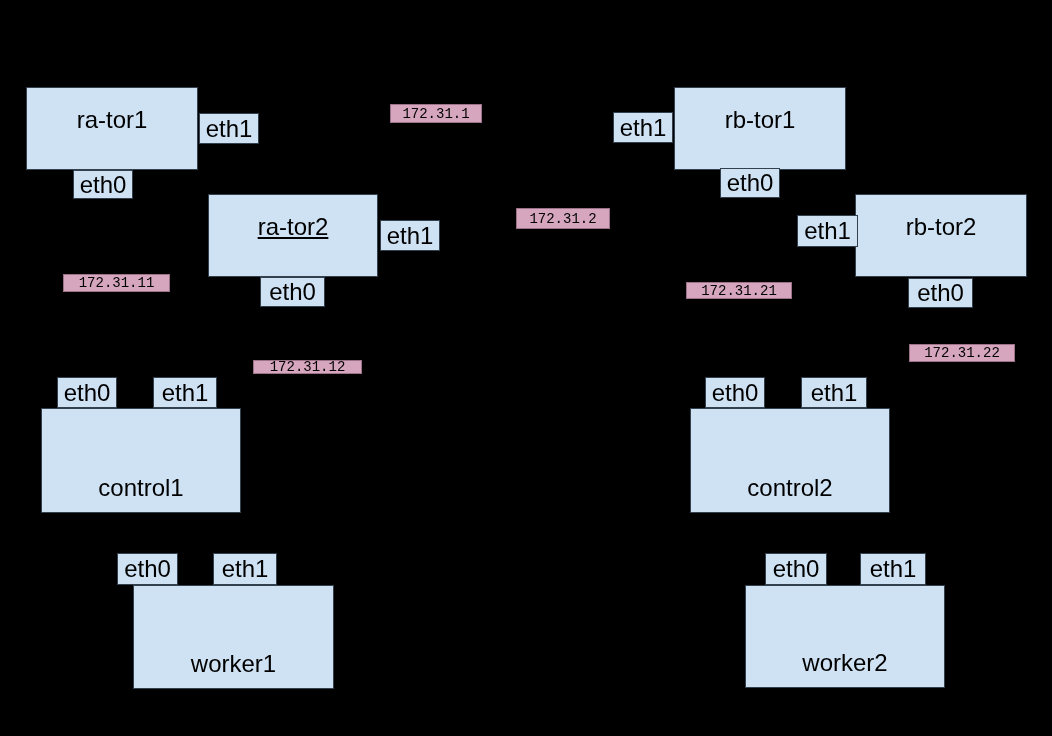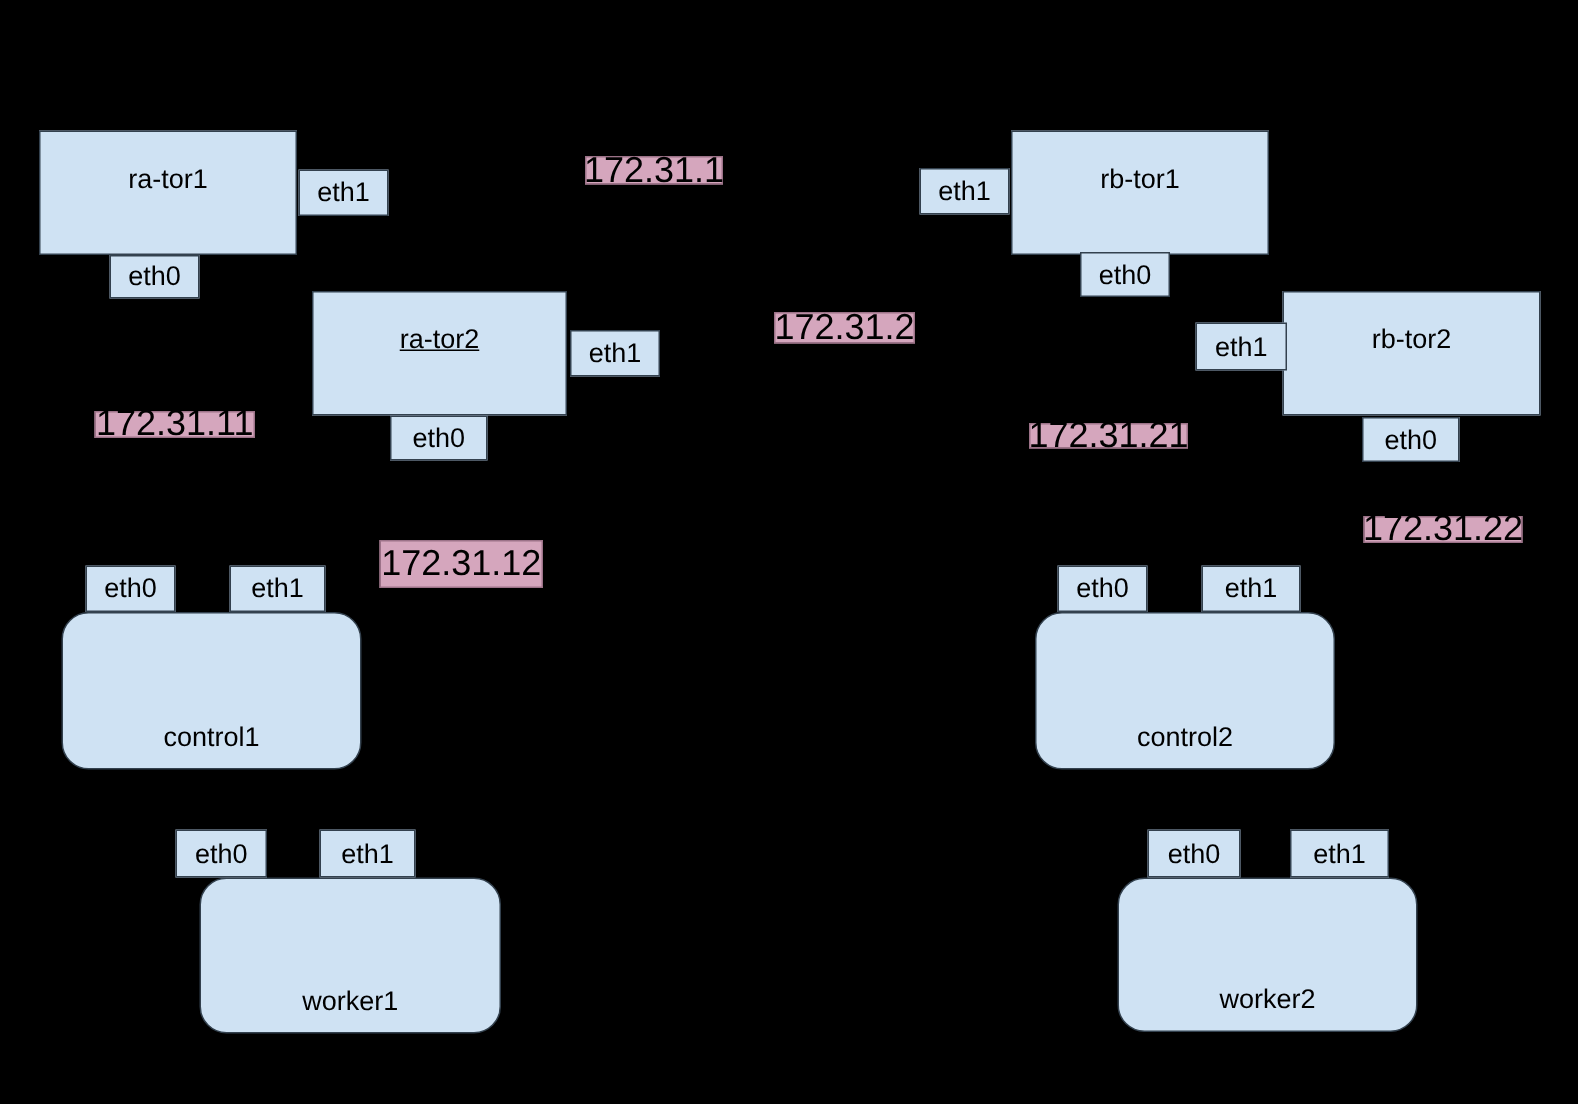--- a/index.html
+++ b/index.html
@@ -10,40 +10,41 @@
     background: var(--background, #000000);
     font-family: "Liberation Sans", sans-serif;
     color: var(--text, #000000);
     overflow: hidden;
   }
   .node, .port {
     position: absolute;
     background: var(--node-fill, #cfe2f3);
     border: 1.5px solid var(--node-border, #33414e);
     box-sizing: border-box;
-    font-size: 18px;
+    font-size: 24px;
     color: var(--text, #000000);
   }
   .node { display: flex; justify-content: center; z-index: 1; }
   .node-tor  { align-items: center; padding-bottom: 18px; }
-  .node-host { align-items: flex-end; padding-bottom: 10px; border-radius: 18px; }
+  .node-host { align-items: flex-end; padding-bottom: 10px; }
   .port {
     display: flex; align-items: center; justify-content: center;
     z-index: 2;
   }
   .ip {
     position: absolute;
     background: var(--ip-fill, #d5a6bd);
     border: 1px solid var(--ip-border, #9c7288);
     box-sizing: border-box;
-    font-size: 24px;
+    font-size: 14px;
     line-height: 1;
     display: flex; align-items: center; justify-content: center;
     z-index: 3;
     white-space: nowrap;
+    font-family: Liberation Mono, monospace;
   }
 
   
   #node-ra-tor1   { left: 26px;  top: 87px;  width: 172px; height: 83px; }
   #port-ra-tor1-eth1 { left: 199px; top: 113px; width: 60px; height: 31px; }
   #port-ra-tor1-eth0 { left: 73px;  top: 170px; width: 60px; height: 29px; }
 
   #node-ra-tor2   { left: 208px; top: 194px; width: 170px; height: 83px; text-decoration: underline; }
   #port-ra-tor2-eth1 { left: 380px; top: 220px; width: 60px; height: 31px; }
   #port-ra-tor2-eth0 { left: 260px; top: 277px; width: 65px; height: 30px; }
@@ -69,21 +70,21 @@
   #port-worker1-eth1 { left: 213px; top: 553px; width: 64px; height: 32px; }
 
   #node-worker2   { left: 745px; top: 585px; width: 200px; height: 103px; }
   #port-worker2-eth0 { left: 765px; top: 553px; width: 62px; height: 32px; }
   #port-worker2-eth1 { left: 860px; top: 553px; width: 66px; height: 32px; }
 
   
   #ip-172-31-1  { left: 390px; top: 104px; width: 92px;  height: 19px; }
   #ip-172-31-2  { left: 516px; top: 208px; width: 94px;  height: 21px; }
   #ip-172-31-11 { left: 63px;  top: 274px; width: 107px; height: 18px; }
-  #ip-172-31-12 { left: 253px; top: 360px; width: 109px; height: 32px; }
+  #ip-172-31-12 { left: 253px; top: 360px; width: 109px; height: 14px; }
   #ip-172-31-21 { left: 686px; top: 282px; width: 106px; height: 17px; }
   #ip-172-31-22 { left: 909px; top: 344px; width: 106px; height: 18px; }
 </style>
 </head>
 <body>
 
 <div class="canvas">
 
   <div class="node node-tor" id="node-ra-tor1">
     <span>ra-tor1</span>

